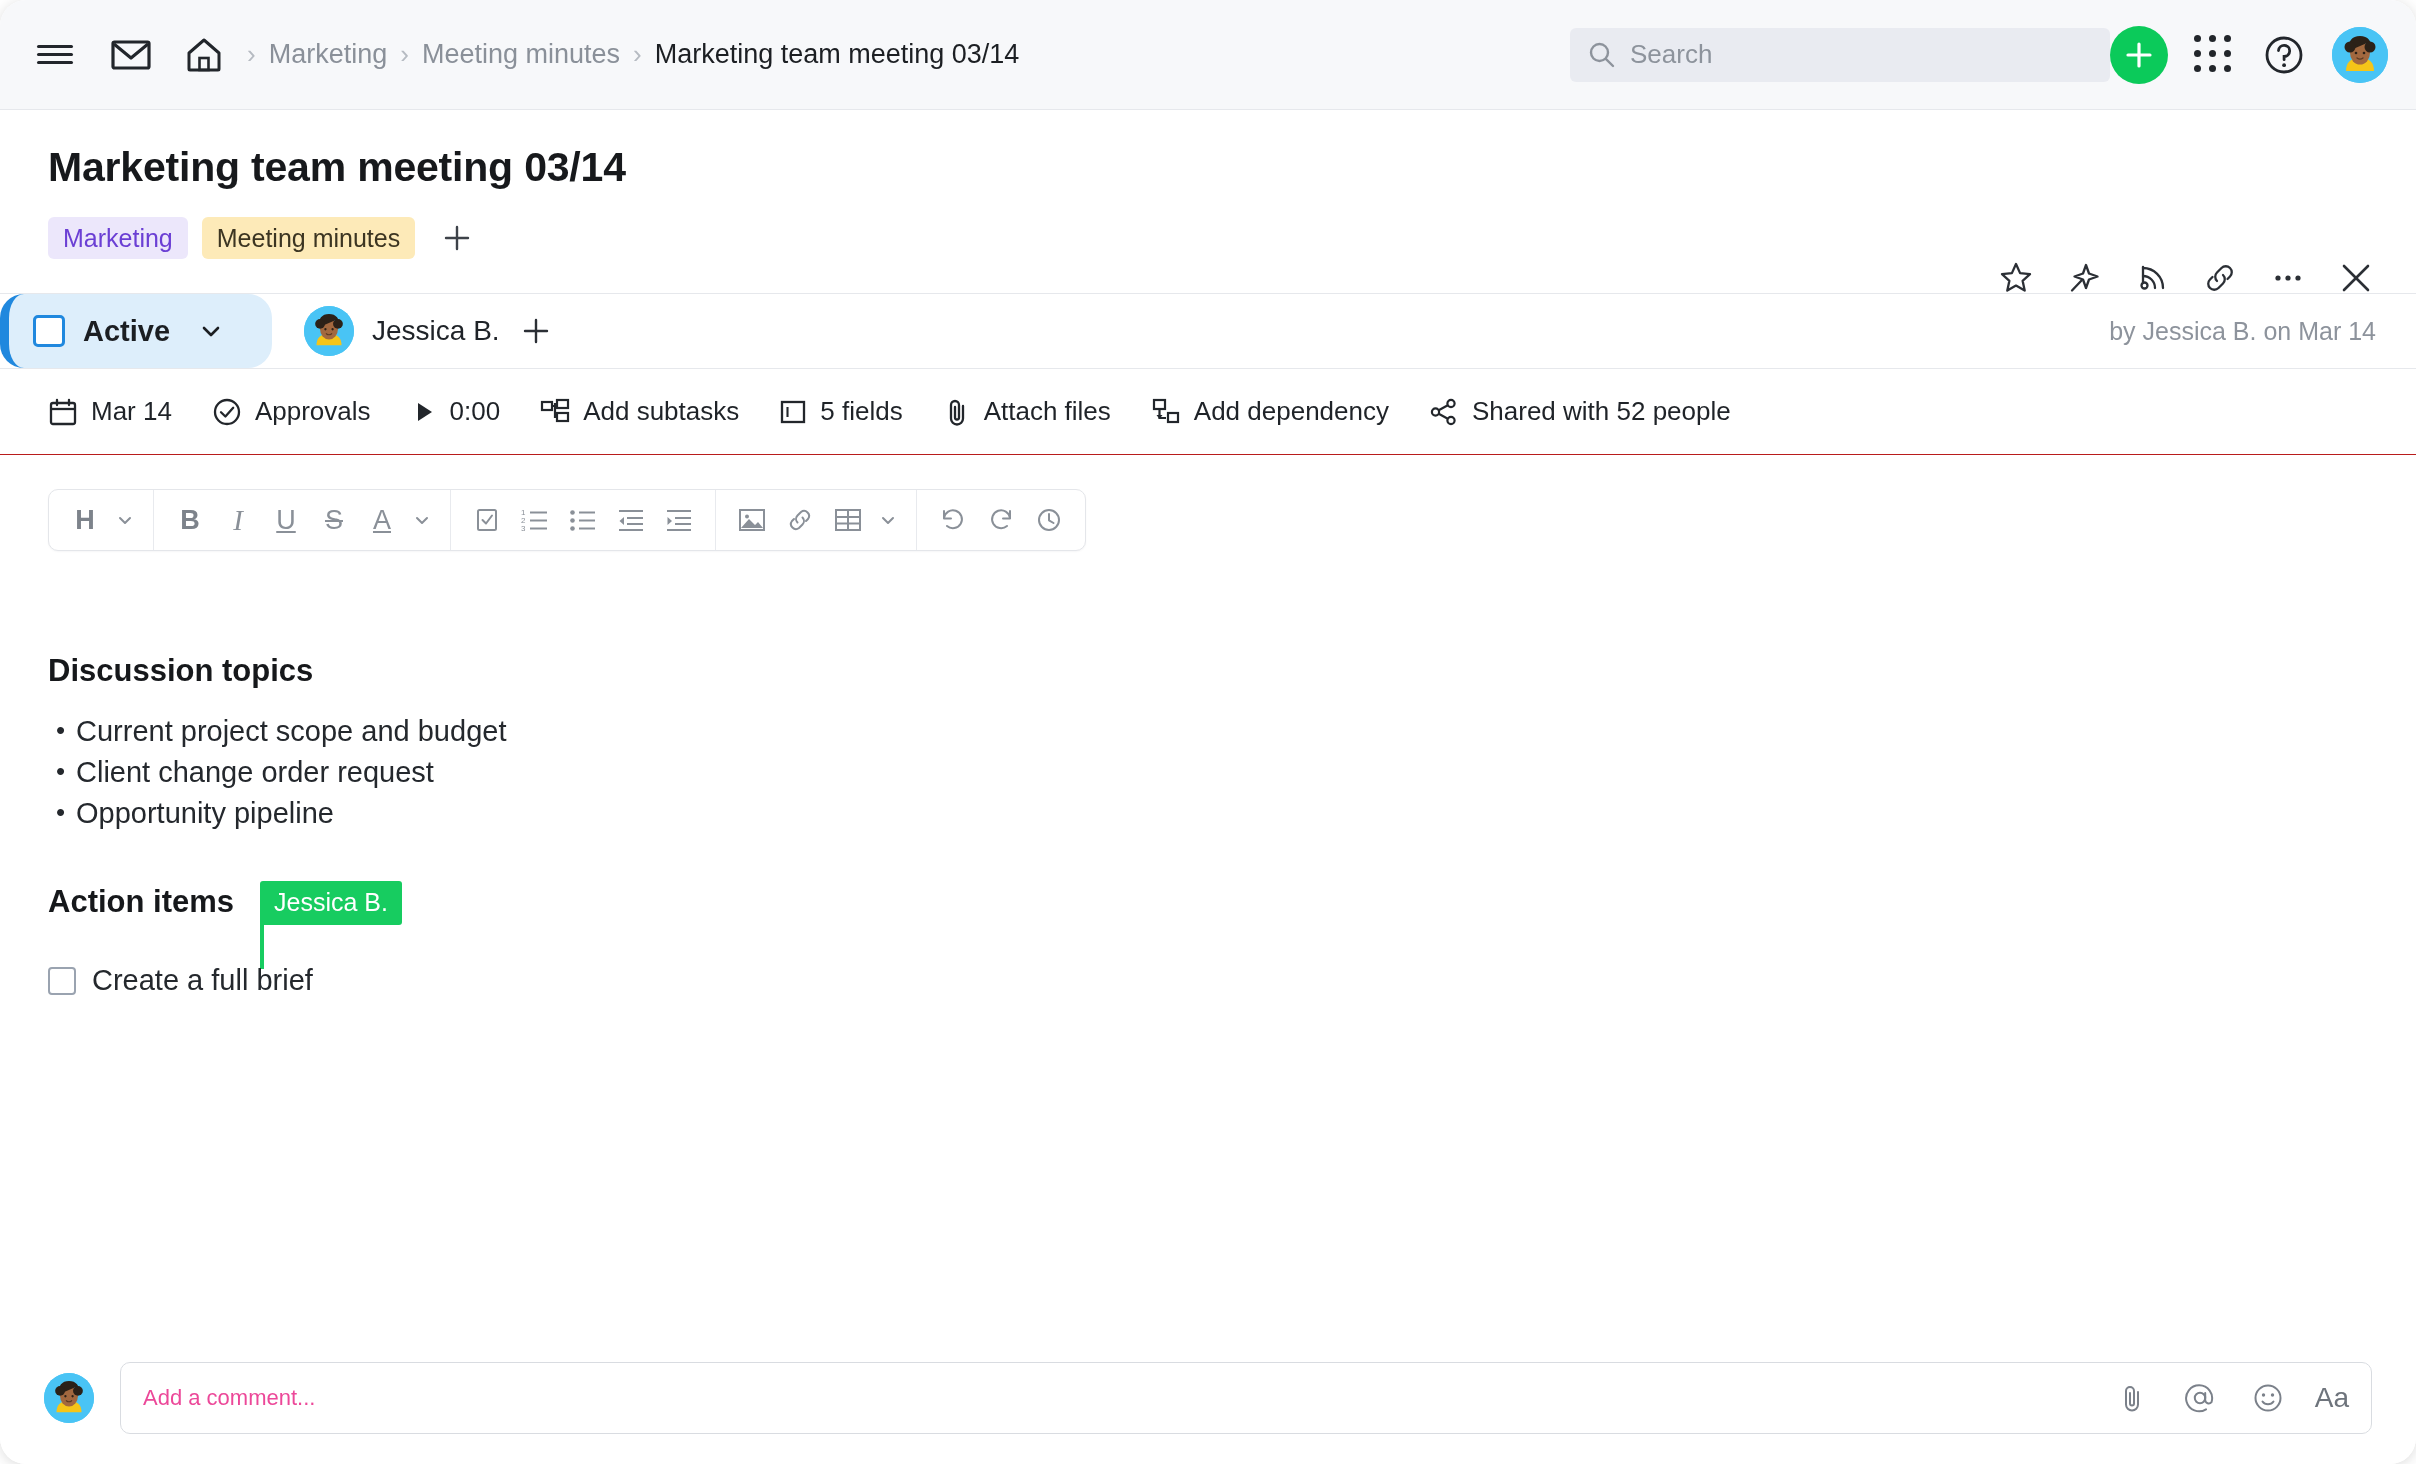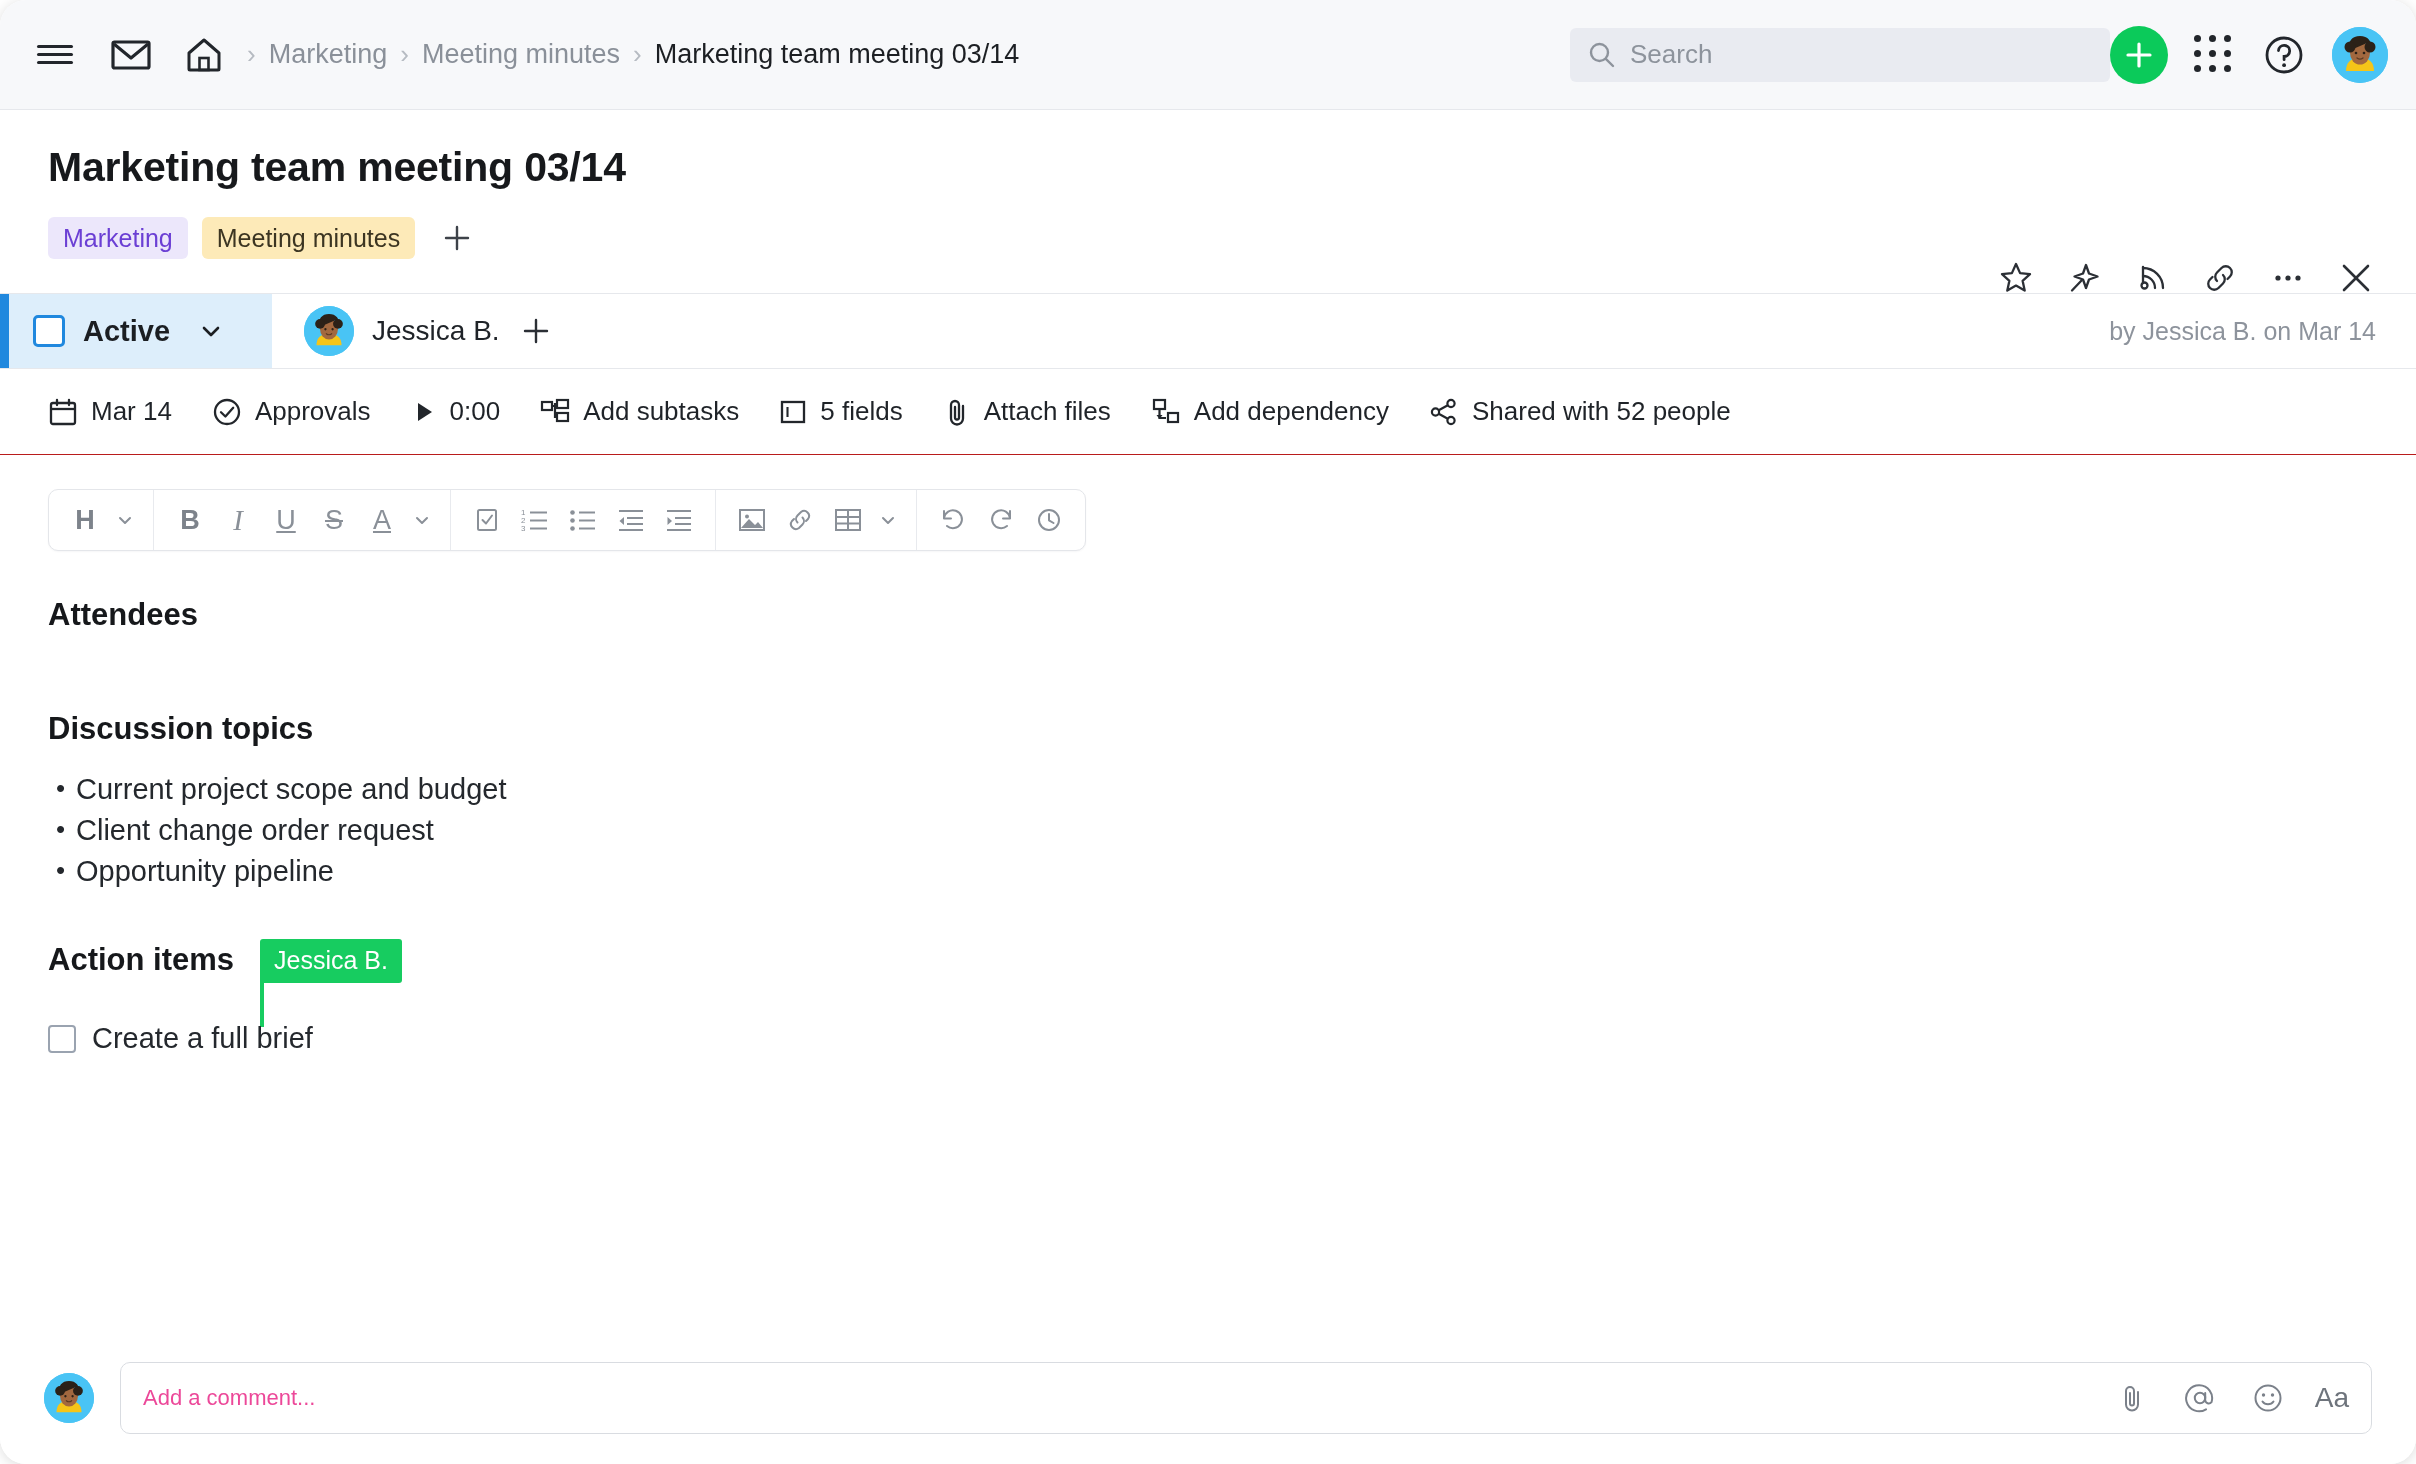--- a/index.html
+++ b/index.html
@@ -101,20 +101,21 @@
     border-bottom: 1px solid #e6e8ec;
     display: flex; align-items: stretch; position: relative;
   }
   .status-chip {
     display: flex; align-items: center;
     background: #ddeefb;
     border-left: 9px solid #2088de;
     padding: 0 26px 0 24px;
     min-width: 272px;
     cursor: pointer;
+    border-radius: 24px;
   }
   .status-check {
     width: 32px; height: 32px; border: 3px solid #2088de; border-radius: 5px;
     background: #ffffff; margin-right: 18px; flex: none;
   }
   .status-label { font-size: 29px; font-weight: 700; color: #1b1e22; }
   .status-caret { margin-left: 28px; display:flex; align-items:center; color: #2c3views; }
   .assignee-group { display: flex; align-items: center; padding-left: 32px; gap: 18px; }
   .avatar-sm { width: 50px; height: 50px; }
   .assignee-name { font-size: 28px; color: #1f2328; }
@@ -584,21 +585,20 @@
               <path d="M14 7 V13.3 L18.5 16" fill="none" stroke="#8a9098" stroke-width="2" stroke-linecap="round" stroke-linejoin="round"></path>
             </svg>
         </span>
       </div>
 
     </div>
   </div>
 
   <div class="doc-body">
 
-    <div class="h-sec">Attendees</div>
 
     <div class="gap-lg"></div>
 
     <div class="h-sec">Discussion topics</div>
     <ul class="bullets">
       <li>Current project scope and budget</li>
       <li>Client change order request</li>
       <li>Opportunity pipeline</li>
     </ul>
 

